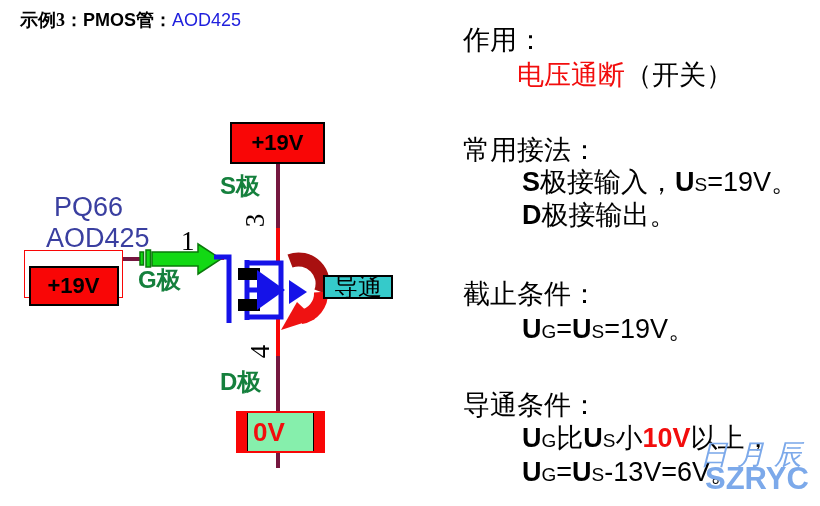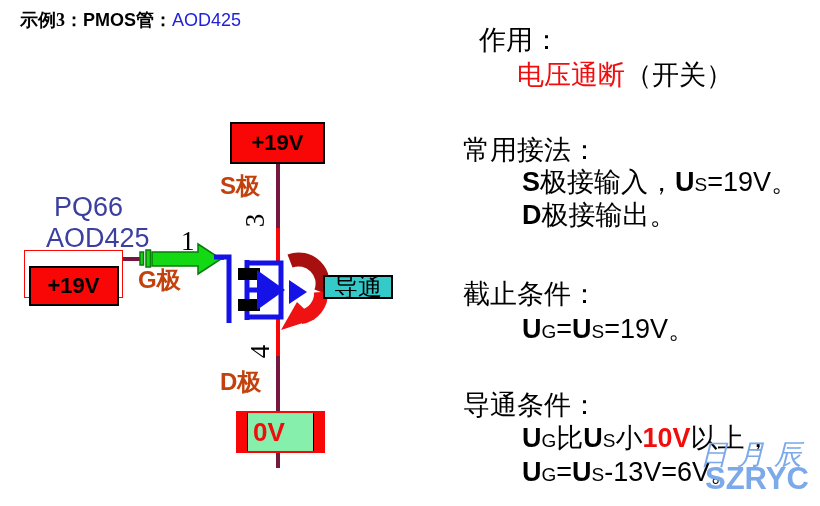--- a/index.html
+++ b/index.html
@@ -20,21 +20,21 @@
   #supply-left{width:90px;height:40px;}
   #supply-zero{left:236px;top:411px;width:89px;height:42px;box-sizing:border-box;
           border:2px solid #f90606;background:#86efac;padding-left:24px;}
   #supply-zero .term{position:absolute;top:0;width:9px;height:100%;background:#f90606;}
   #supply-zero .term.l{left:0;border-right:1px solid #000;}
   #supply-zero .term.r{right:0;border-left:1px solid #000;}
   #supply-zero .zv{position:absolute;left:15px;top:4px;color:#f20d0d;font-weight:bold;font-size:26px;}
   #state-badge{left:323px;top:275px;width:70px;height:24px;box-sizing:border-box;
           border:2px solid #000;background:#35caca;color:#000;font-size:24px;
           font-family:"Liberation Serif",serif;display:flex;align-items:center;justify-content:center;}
-  .pole{color:#c2410c;font-weight:bold;font-size:24px;white-space:nowrap;}
+  .pole{color:#15803d;font-weight:bold;font-size:24px;white-space:nowrap;}
   #lbl-s{left:220px;top:170px;}
   #lbl-g{left:138px;top:264px;}
   #lbl-d{left:220px;top:366px;}
   .refdes{color:#3a3fa0;font-size:27px;white-space:nowrap;}
   #lbl-pq66{left:54px;top:192px;}
   #lbl-aod{left:46px;top:223px;}
   .pin{color:#000;font-size:27px;font-family:"Liberation Serif",serif;}
   #pin1{left:181px;top:226px;}
   #pin3{left:249px;top:205px;transform:rotate(-90deg);}
   #pin4{left:254px;top:336px;transform:rotate(-90deg);}
@@ -124,21 +124,21 @@
   <div id="lbl-g" class="abs pole">G极</div>
   <div id="lbl-d" class="abs pole">D极</div>
 
   <div id="lbl-pq66" class="abs refdes">PQ66</div>
   <div id="lbl-aod" class="abs refdes">AOD425</div>
 
   <div id="pin1" class="abs pin">1</div>
   <div id="pin3" class="abs pin">3</div>
   <div id="pin4" class="abs pin">4</div>
 
-  <div class="abs note-h" style="left:463px;top:22px;margin-left:16px;">作用：</div>
+  <div class="abs note-h" style="left:463px;top:22px;">作用：</div>
   <div class="abs note-l" style="left:517px;top:57px;">
     <span class="redtxt">电压通断</span><span>（开关）</span>
   </div>
 
   <div class="abs note-h" style="left:463px;top:132px;">常用接法：</div>
   <div class="abs note-l" style="left:522px;top:164px;">
     <span class="b">S</span><span>极接输入，</span><span class="b">U</span><span class="sub">S</span><span class="lat">=19V。</span>
   </div>
   <div class="abs note-l" style="left:522px;top:197px;">
     <span class="b">D</span><span>极接输出。</span>

